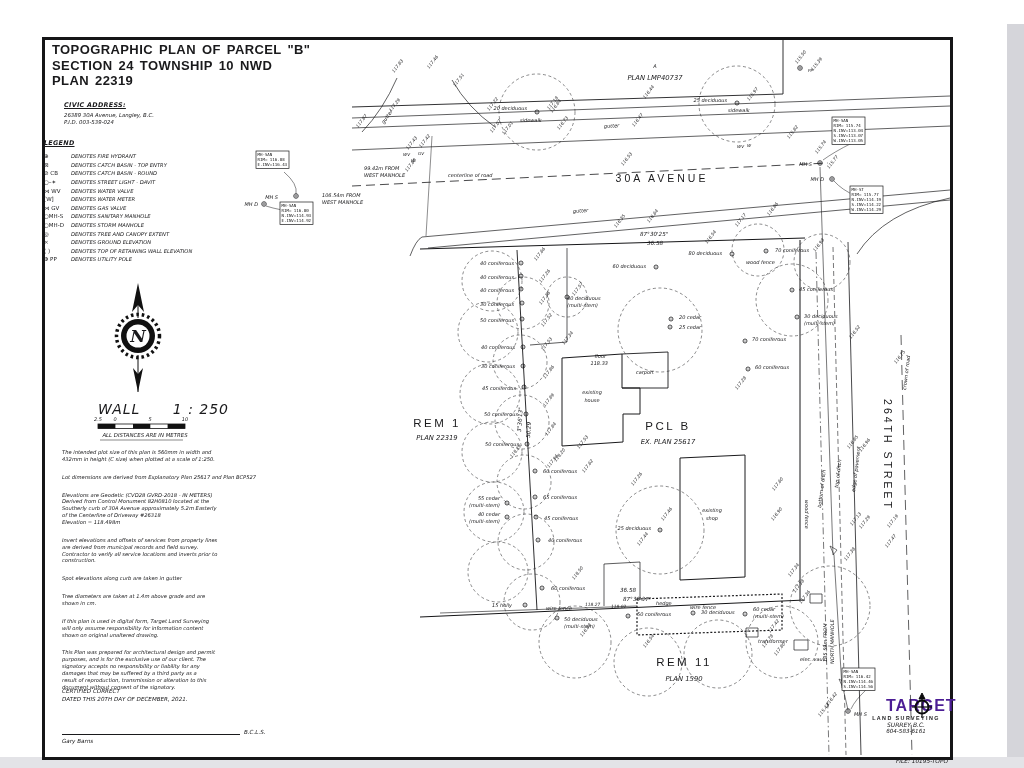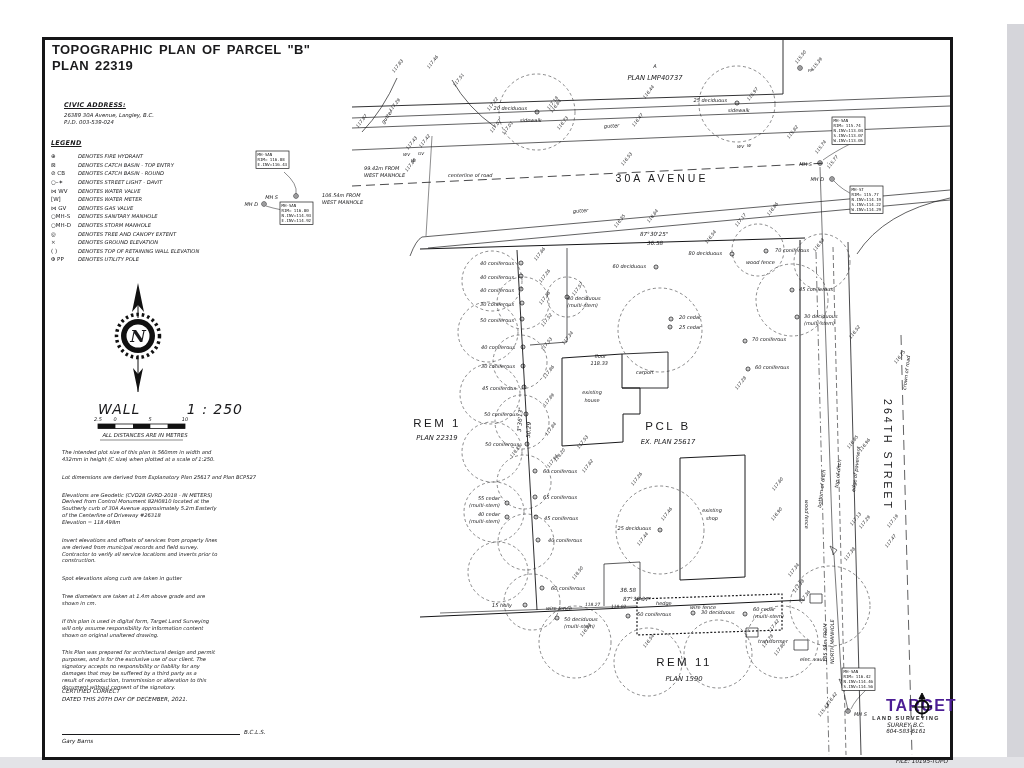--- a/index.html
+++ b/index.html
@@ -48,30 +48,31 @@
 </head>
 <body>
 
 <div class="stage">
   <div class="edge-right"></div>
   <div class="edge-bottom"></div>
   <div class="page-border"></div>
 
   <div class="abs title" style="left:52px;top:42px">
     <div>TOPOGRAPHIC PLAN OF PARCEL "B"</div>
+    <div>SECTION 24 TOWNSHIP 10 NWD</div>
     <div>PLAN 22319</div>
   </div>
 
   <div class="abs" style="left:64px;top:101px">
     <div class="h-ital">CIVIC ADDRESS:</div>
     <div class="small-ital" style="margin-top:3px">26389 30A Avenue, Langley, B.C.</div>
     <div class="small-ital">P.I.D. 003-539-024</div>
   </div>
 
-  <div class="abs" style="left:51px;top:139px">
+  <div class="abs" style="left:44px;top:139px">
     <div class="h-ital">LEGEND</div>
     <div id="legend-rows" style="margin-top:5px">
         <div class="legend-row">
           <span class="legend-sym">⊕</span>
           <span class="legend-lab">DENOTES FIRE HYDRANT</span>
         </div>
         <div class="legend-row">
           <span class="legend-sym">⊠</span>
           <span class="legend-lab">DENOTES CATCH BASIN - TOP ENTRY</span>
         </div>
@@ -117,21 +118,21 @@
         </div>
         <div class="legend-row">
           <span class="legend-sym">Φ PP</span>
           <span class="legend-lab">DENOTES UTILITY POLE</span>
         </div>
       </div>
   </div>
 
   <div class="abs" style="left:98px;top:400px">
     <span class="scale-word">WALL</span>
-    <span class="scale-word" style="margin-left:42px">1 : 250</span>
+    <span class="scale-word" style="margin-left:28px">1 : 250</span>
   </div>
   <div class="abs small-ital" style="left:100px;top:432px;width:90px;text-align:center">ALL DISTANCES ARE IN METRES</div>
 
   <div class="abs notes" style="left:62px;top:449px" id="notes">
       <div class="note">The intended plot size of this plan is 560mm in width and
 432mm in height (C size) when plotted at a scale of 1:250.</div>
       <div class="note">Lot dimensions are derived from Explanatory Plan 25617 and Plan BCP527</div>
       <div class="note">Elevations are Geodetic (CVD28 GVRD-2018 - IN METERS)
 Derived from Control Monument 82H0810 located at the
 Southerly curb of 30A Avenue approximately 5.2m Easterly

